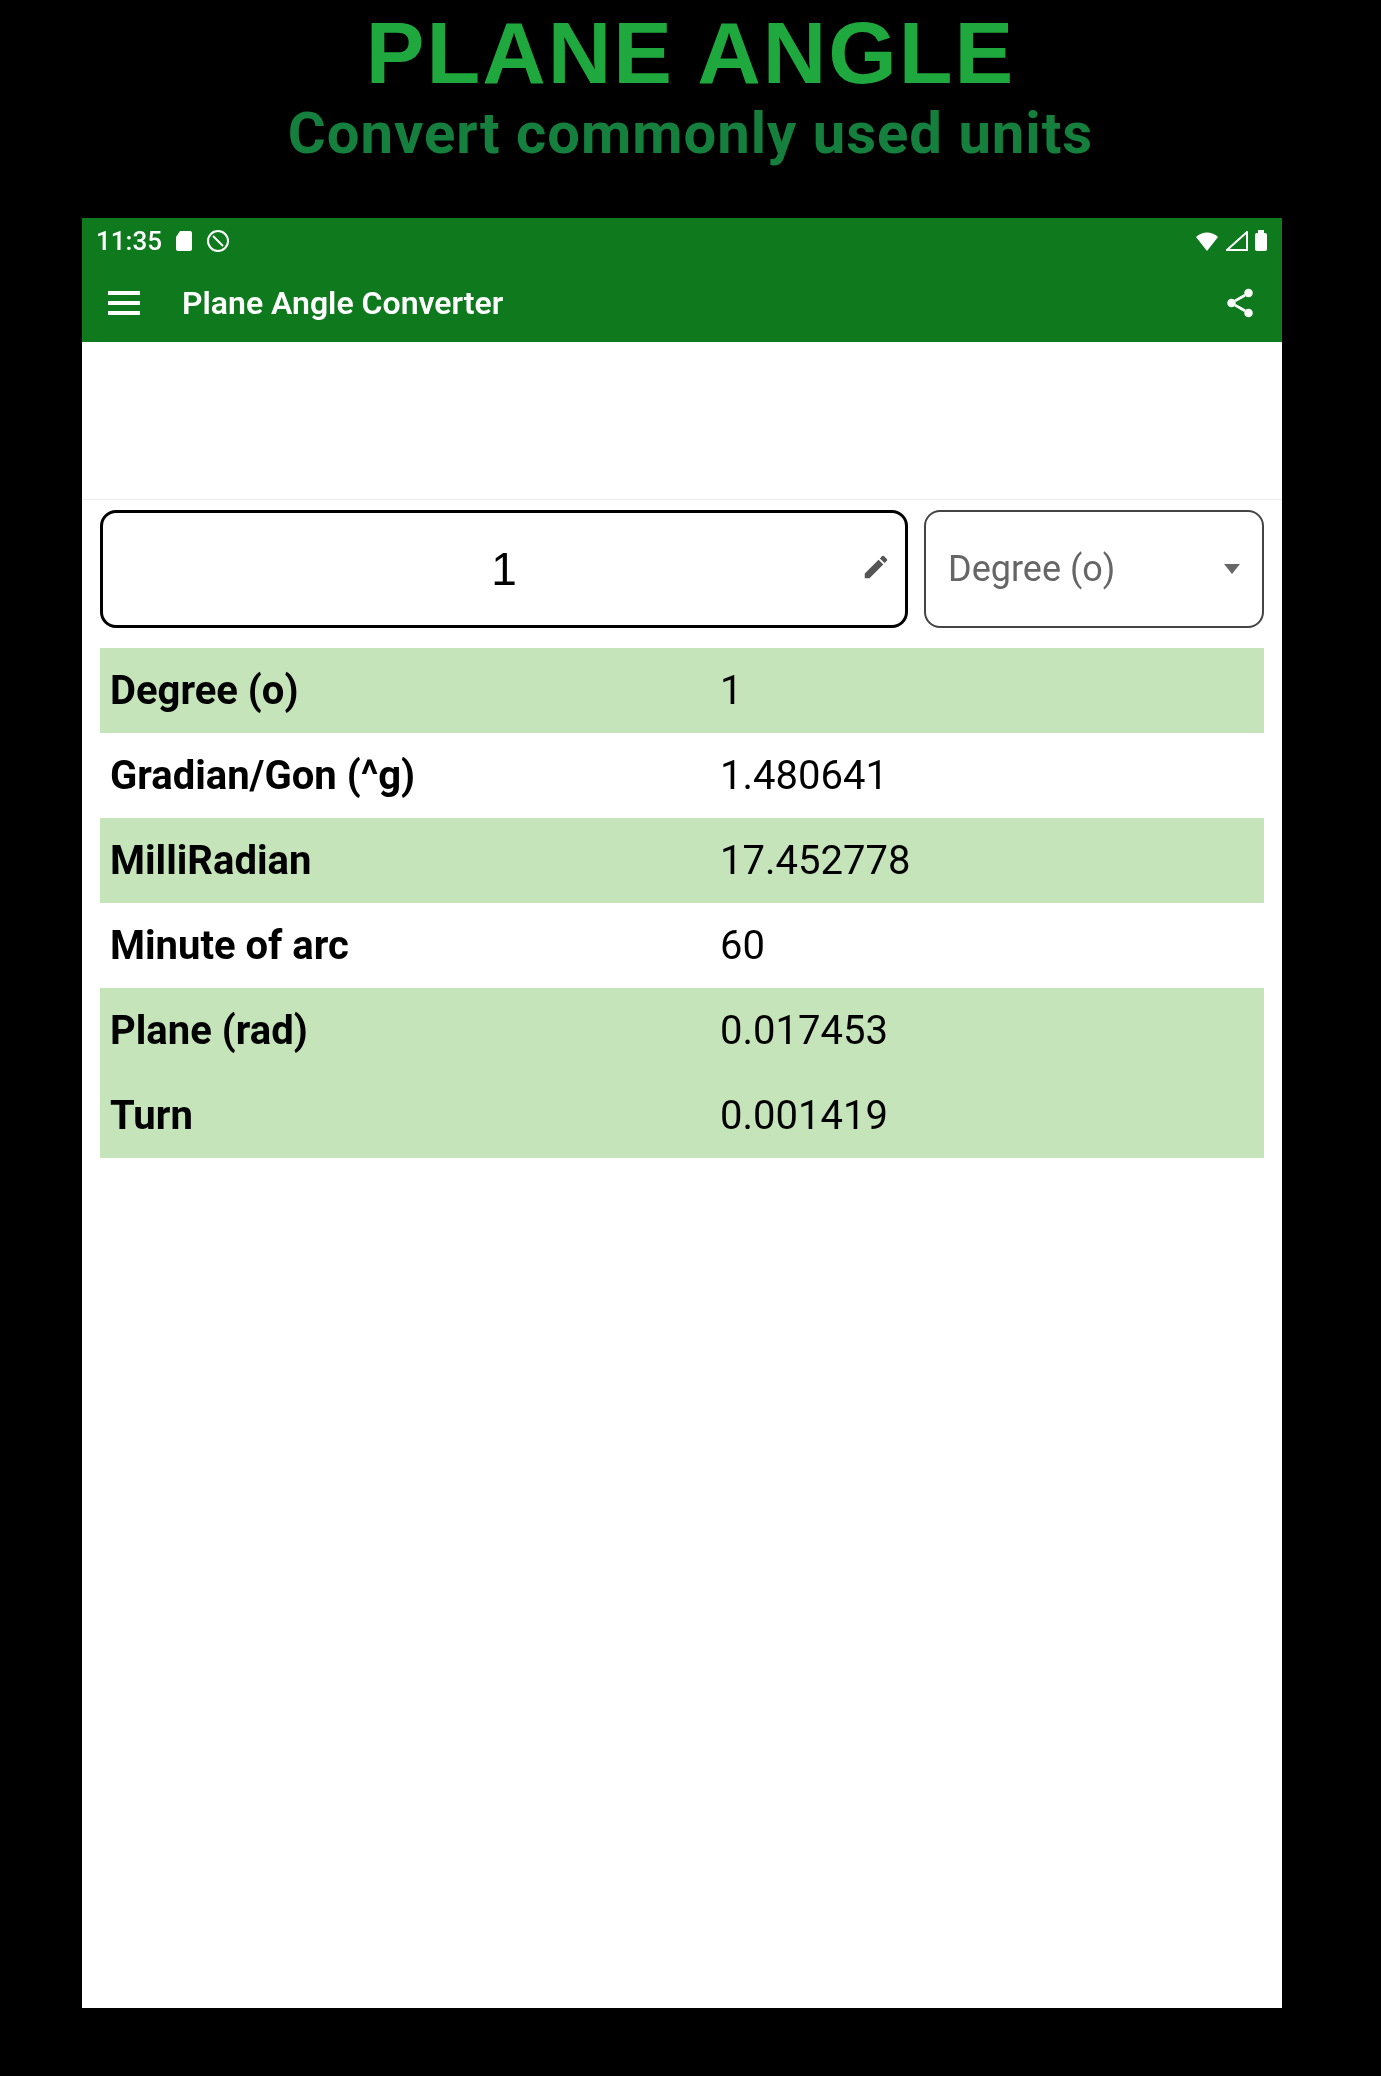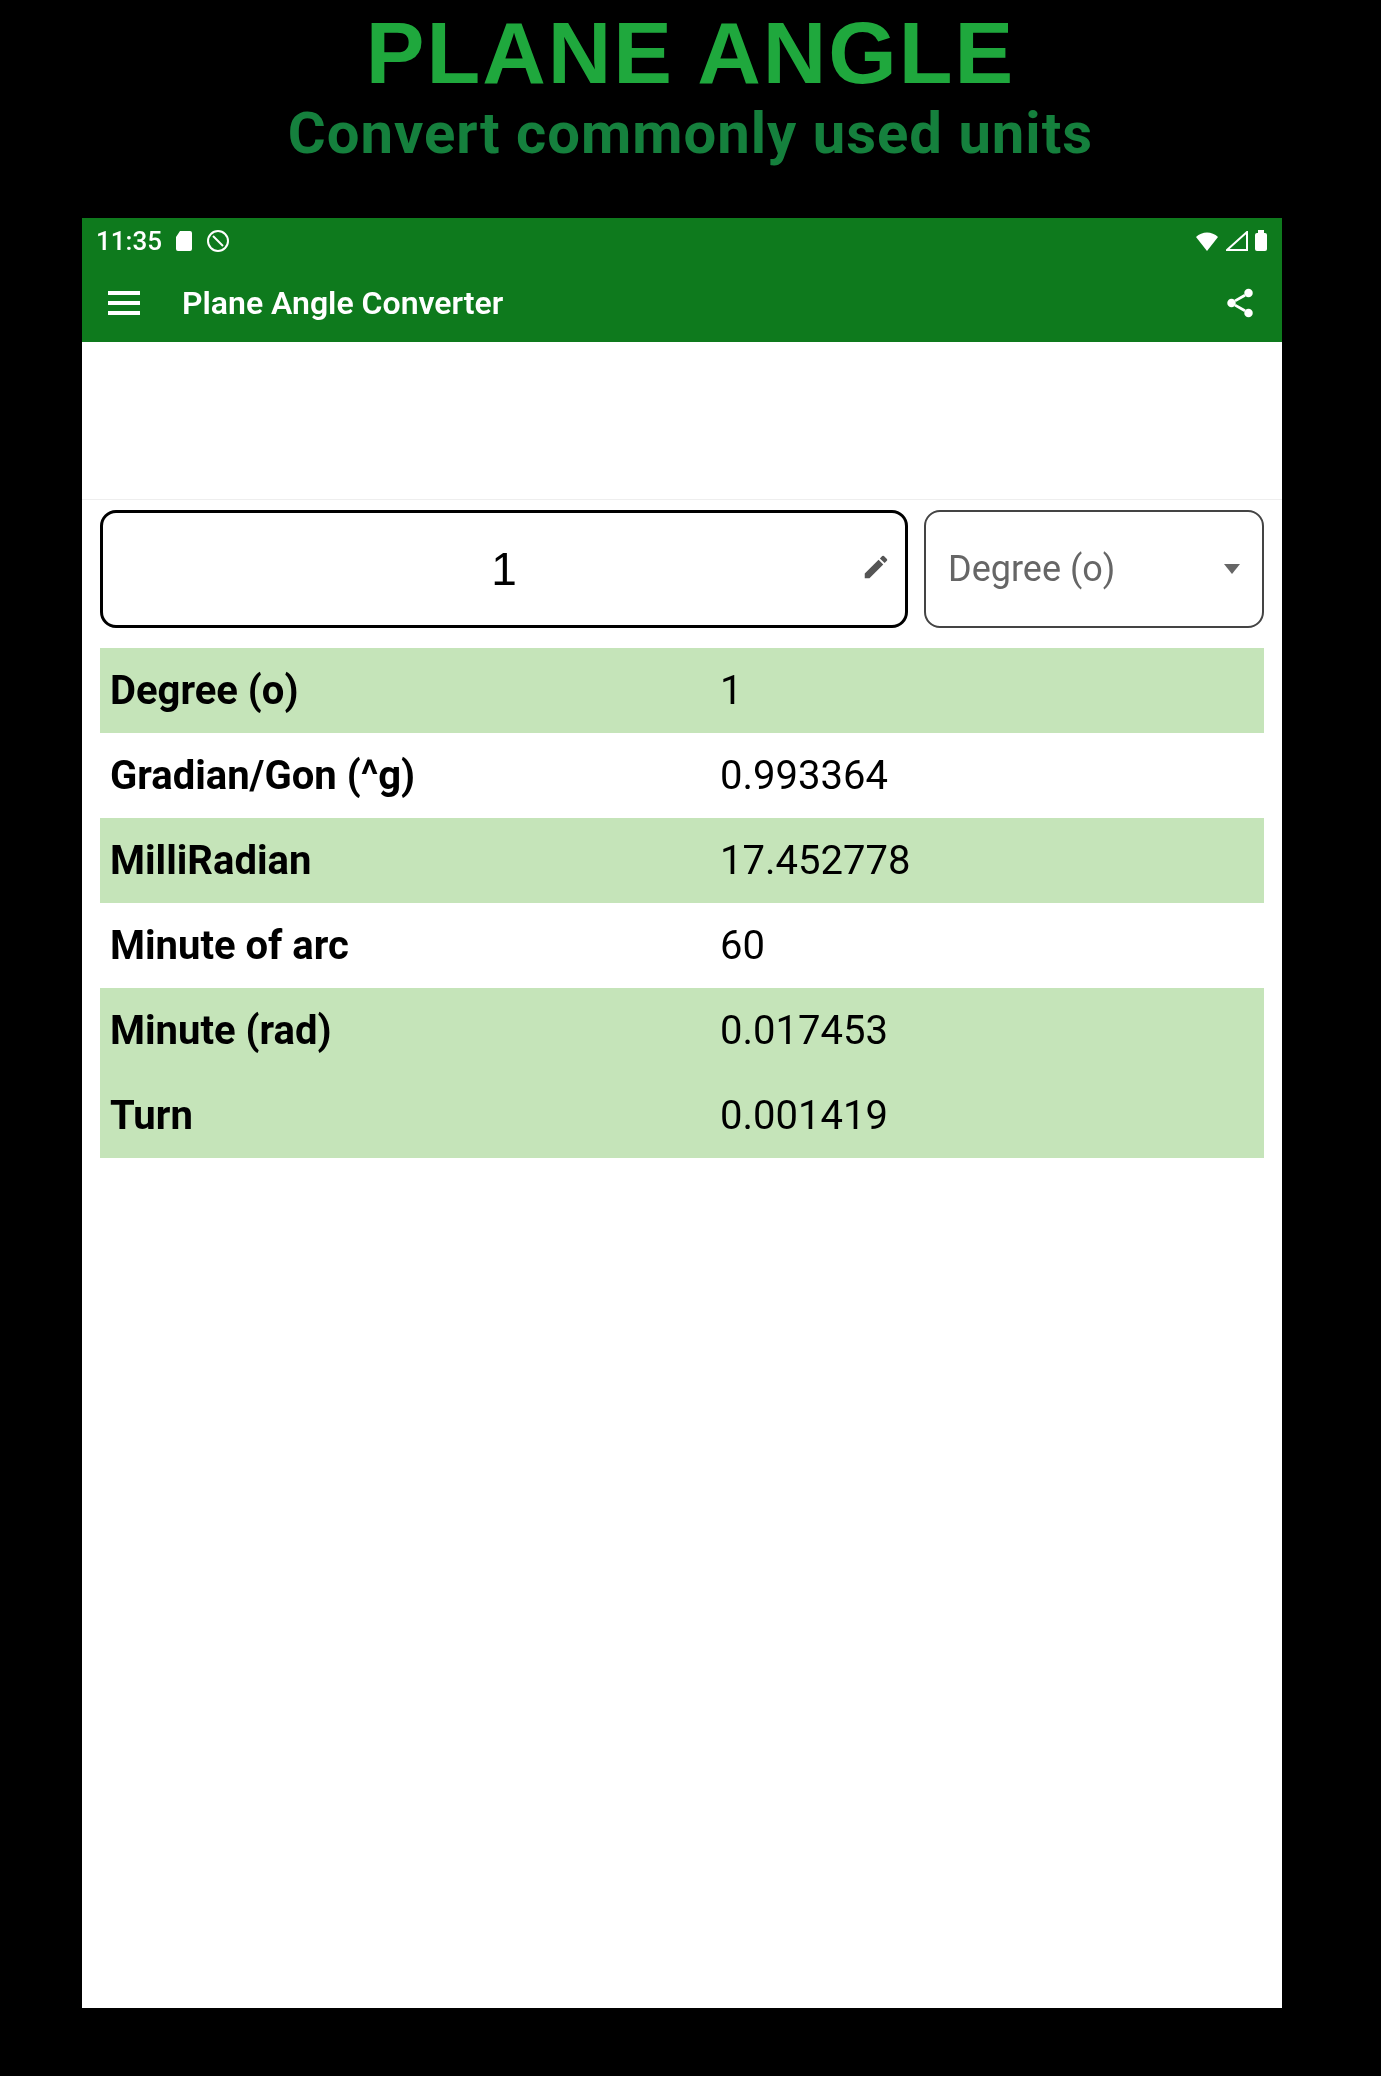--- a/index.html
+++ b/index.html
@@ -228,32 +228,32 @@
     </div>
   </div>
 
   <div class="table">
     <div class="row alt">
       <div class="label">Degree (o)</div>
       <div class="value">1</div>
     </div>
     <div class="row">
       <div class="label">Gradian/Gon (^g)</div>
-      <div class="value">0.993364</div>
+      <div class="value">1.480641</div>
     </div>
     <div class="row alt">
       <div class="label">MilliRadian</div>
       <div class="value">17.452778</div>
     </div>
     <div class="row">
       <div class="label">Minute of arc</div>
       <div class="value">60</div>
     </div>
     <div class="row alt">
-      <div class="label">Minute (rad)</div>
+      <div class="label">Plane (rad)</div>
       <div class="value">0.017453</div>
     </div>
     <div class="row alt">
       <div class="label">Turn</div>
       <div class="value">0.001419</div>
     </div>
   </div>
 
 </div>
 

